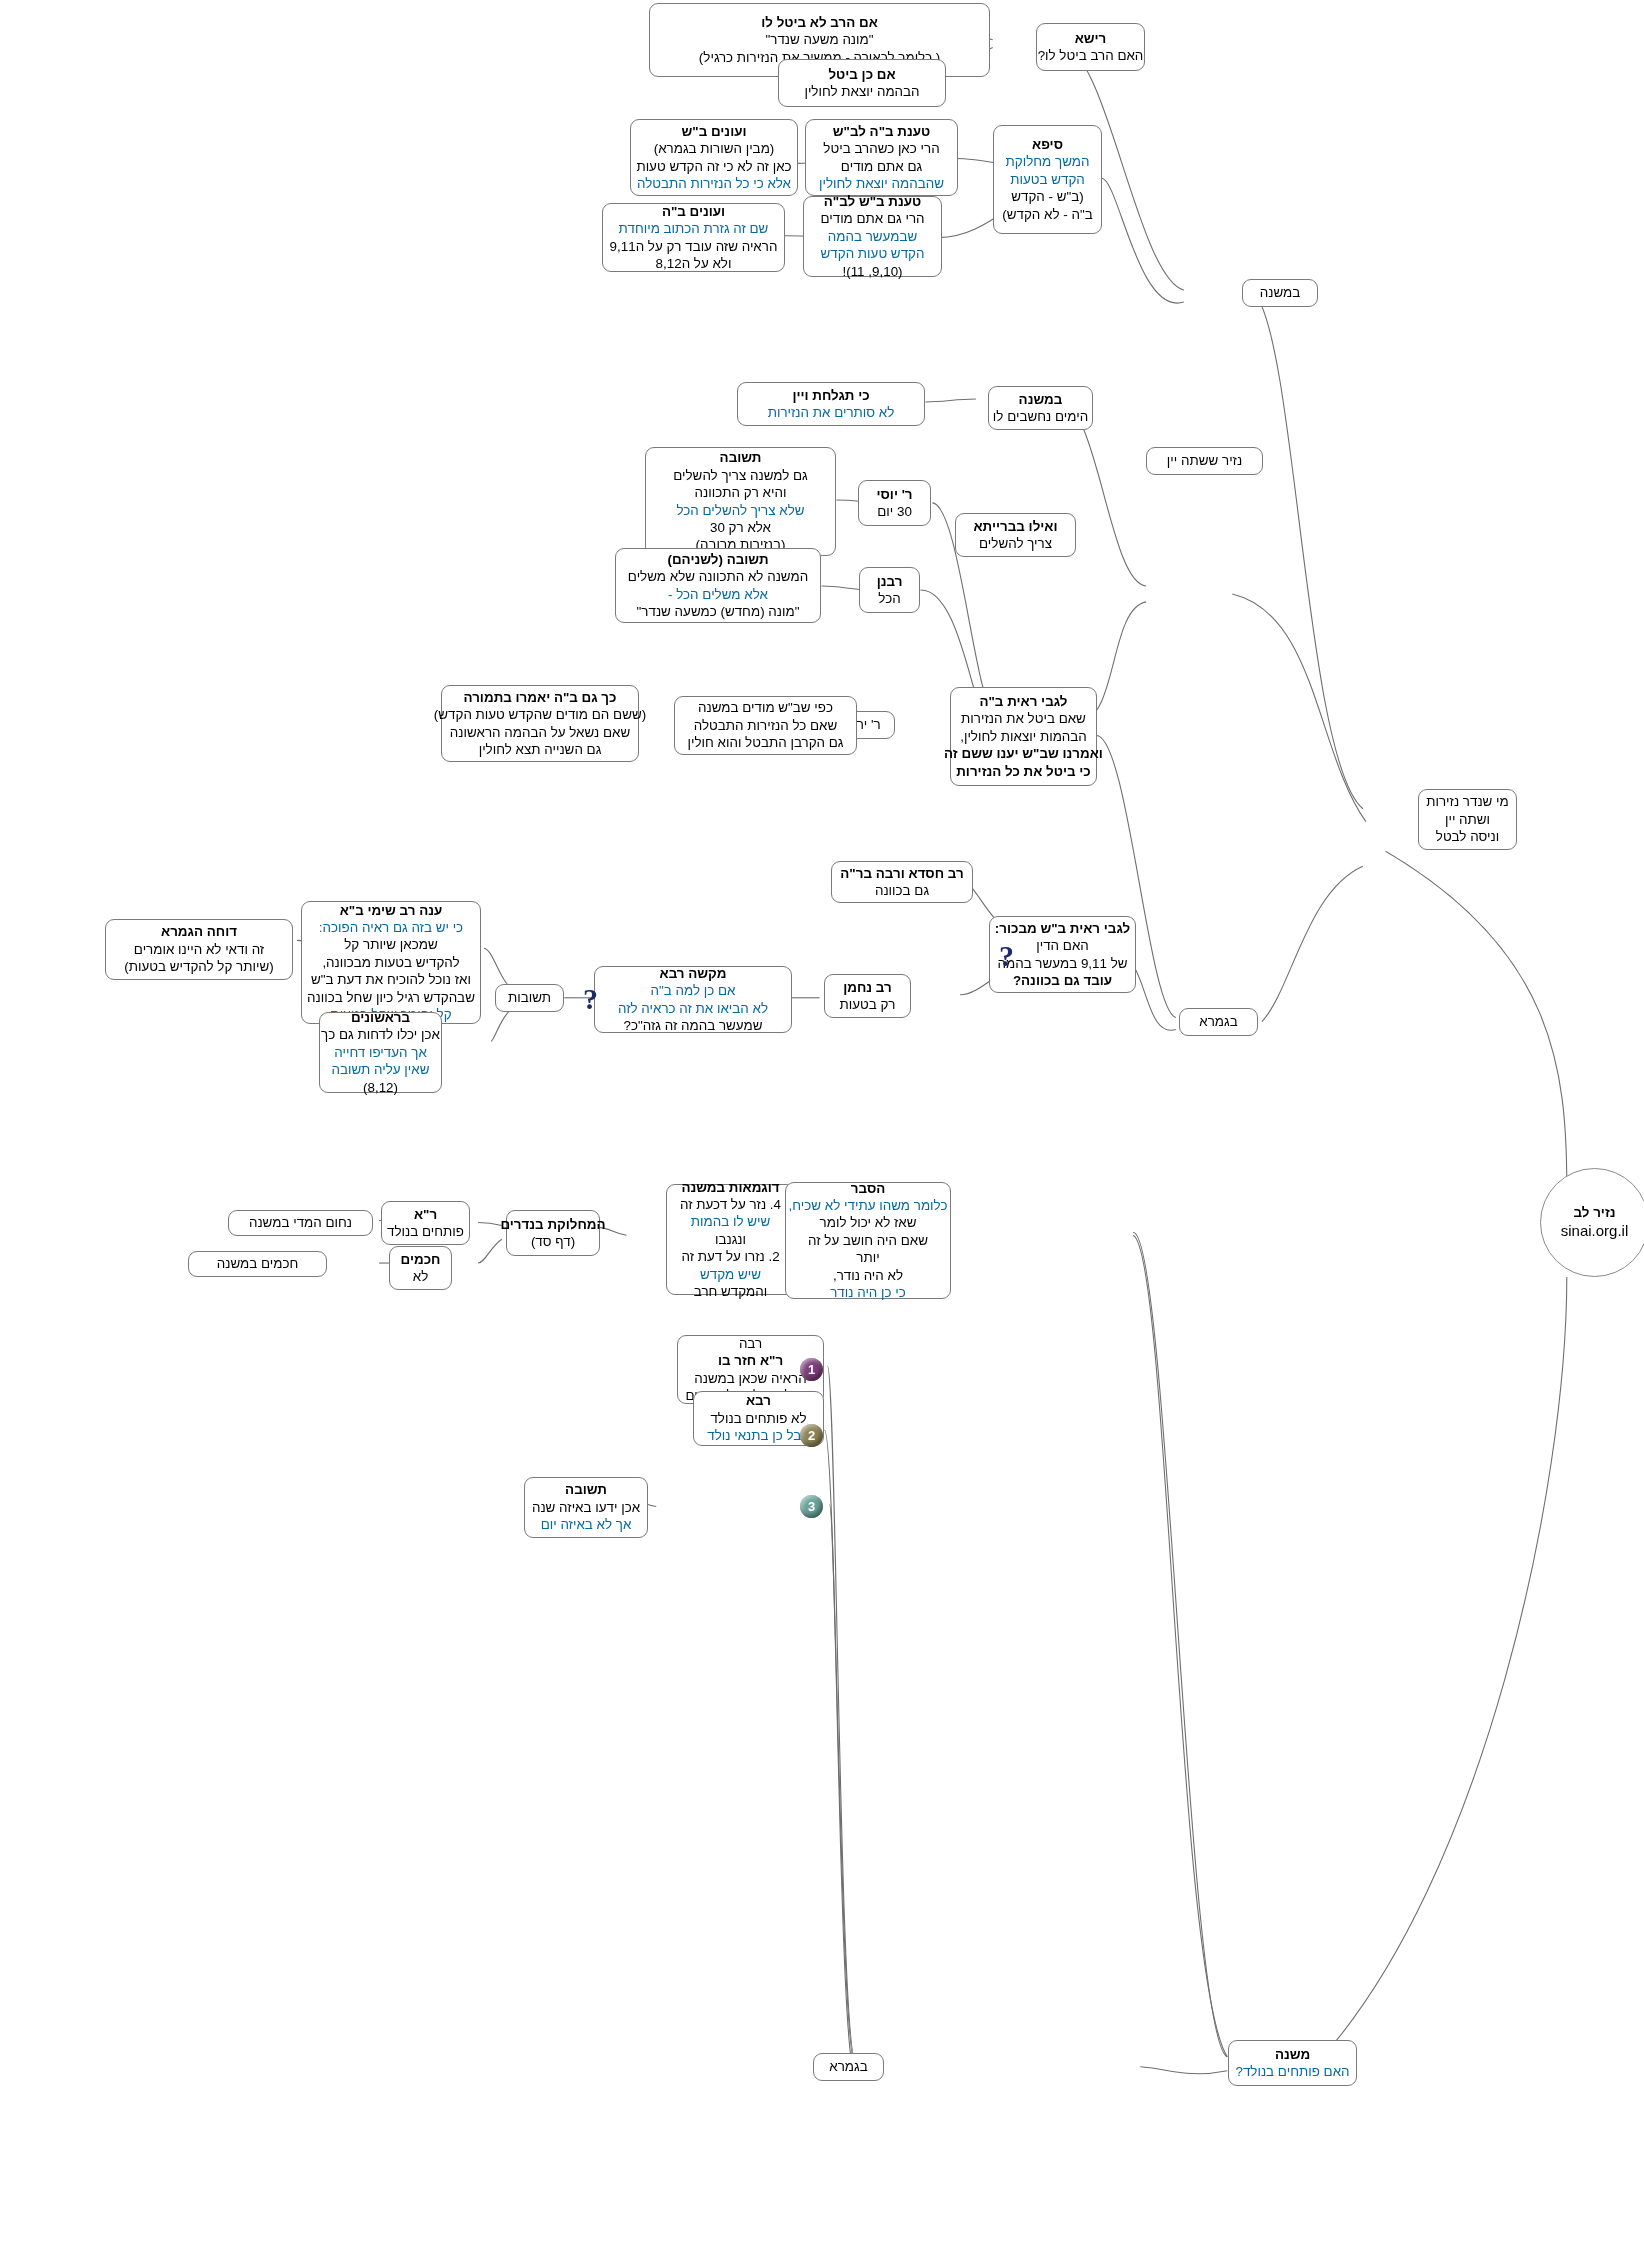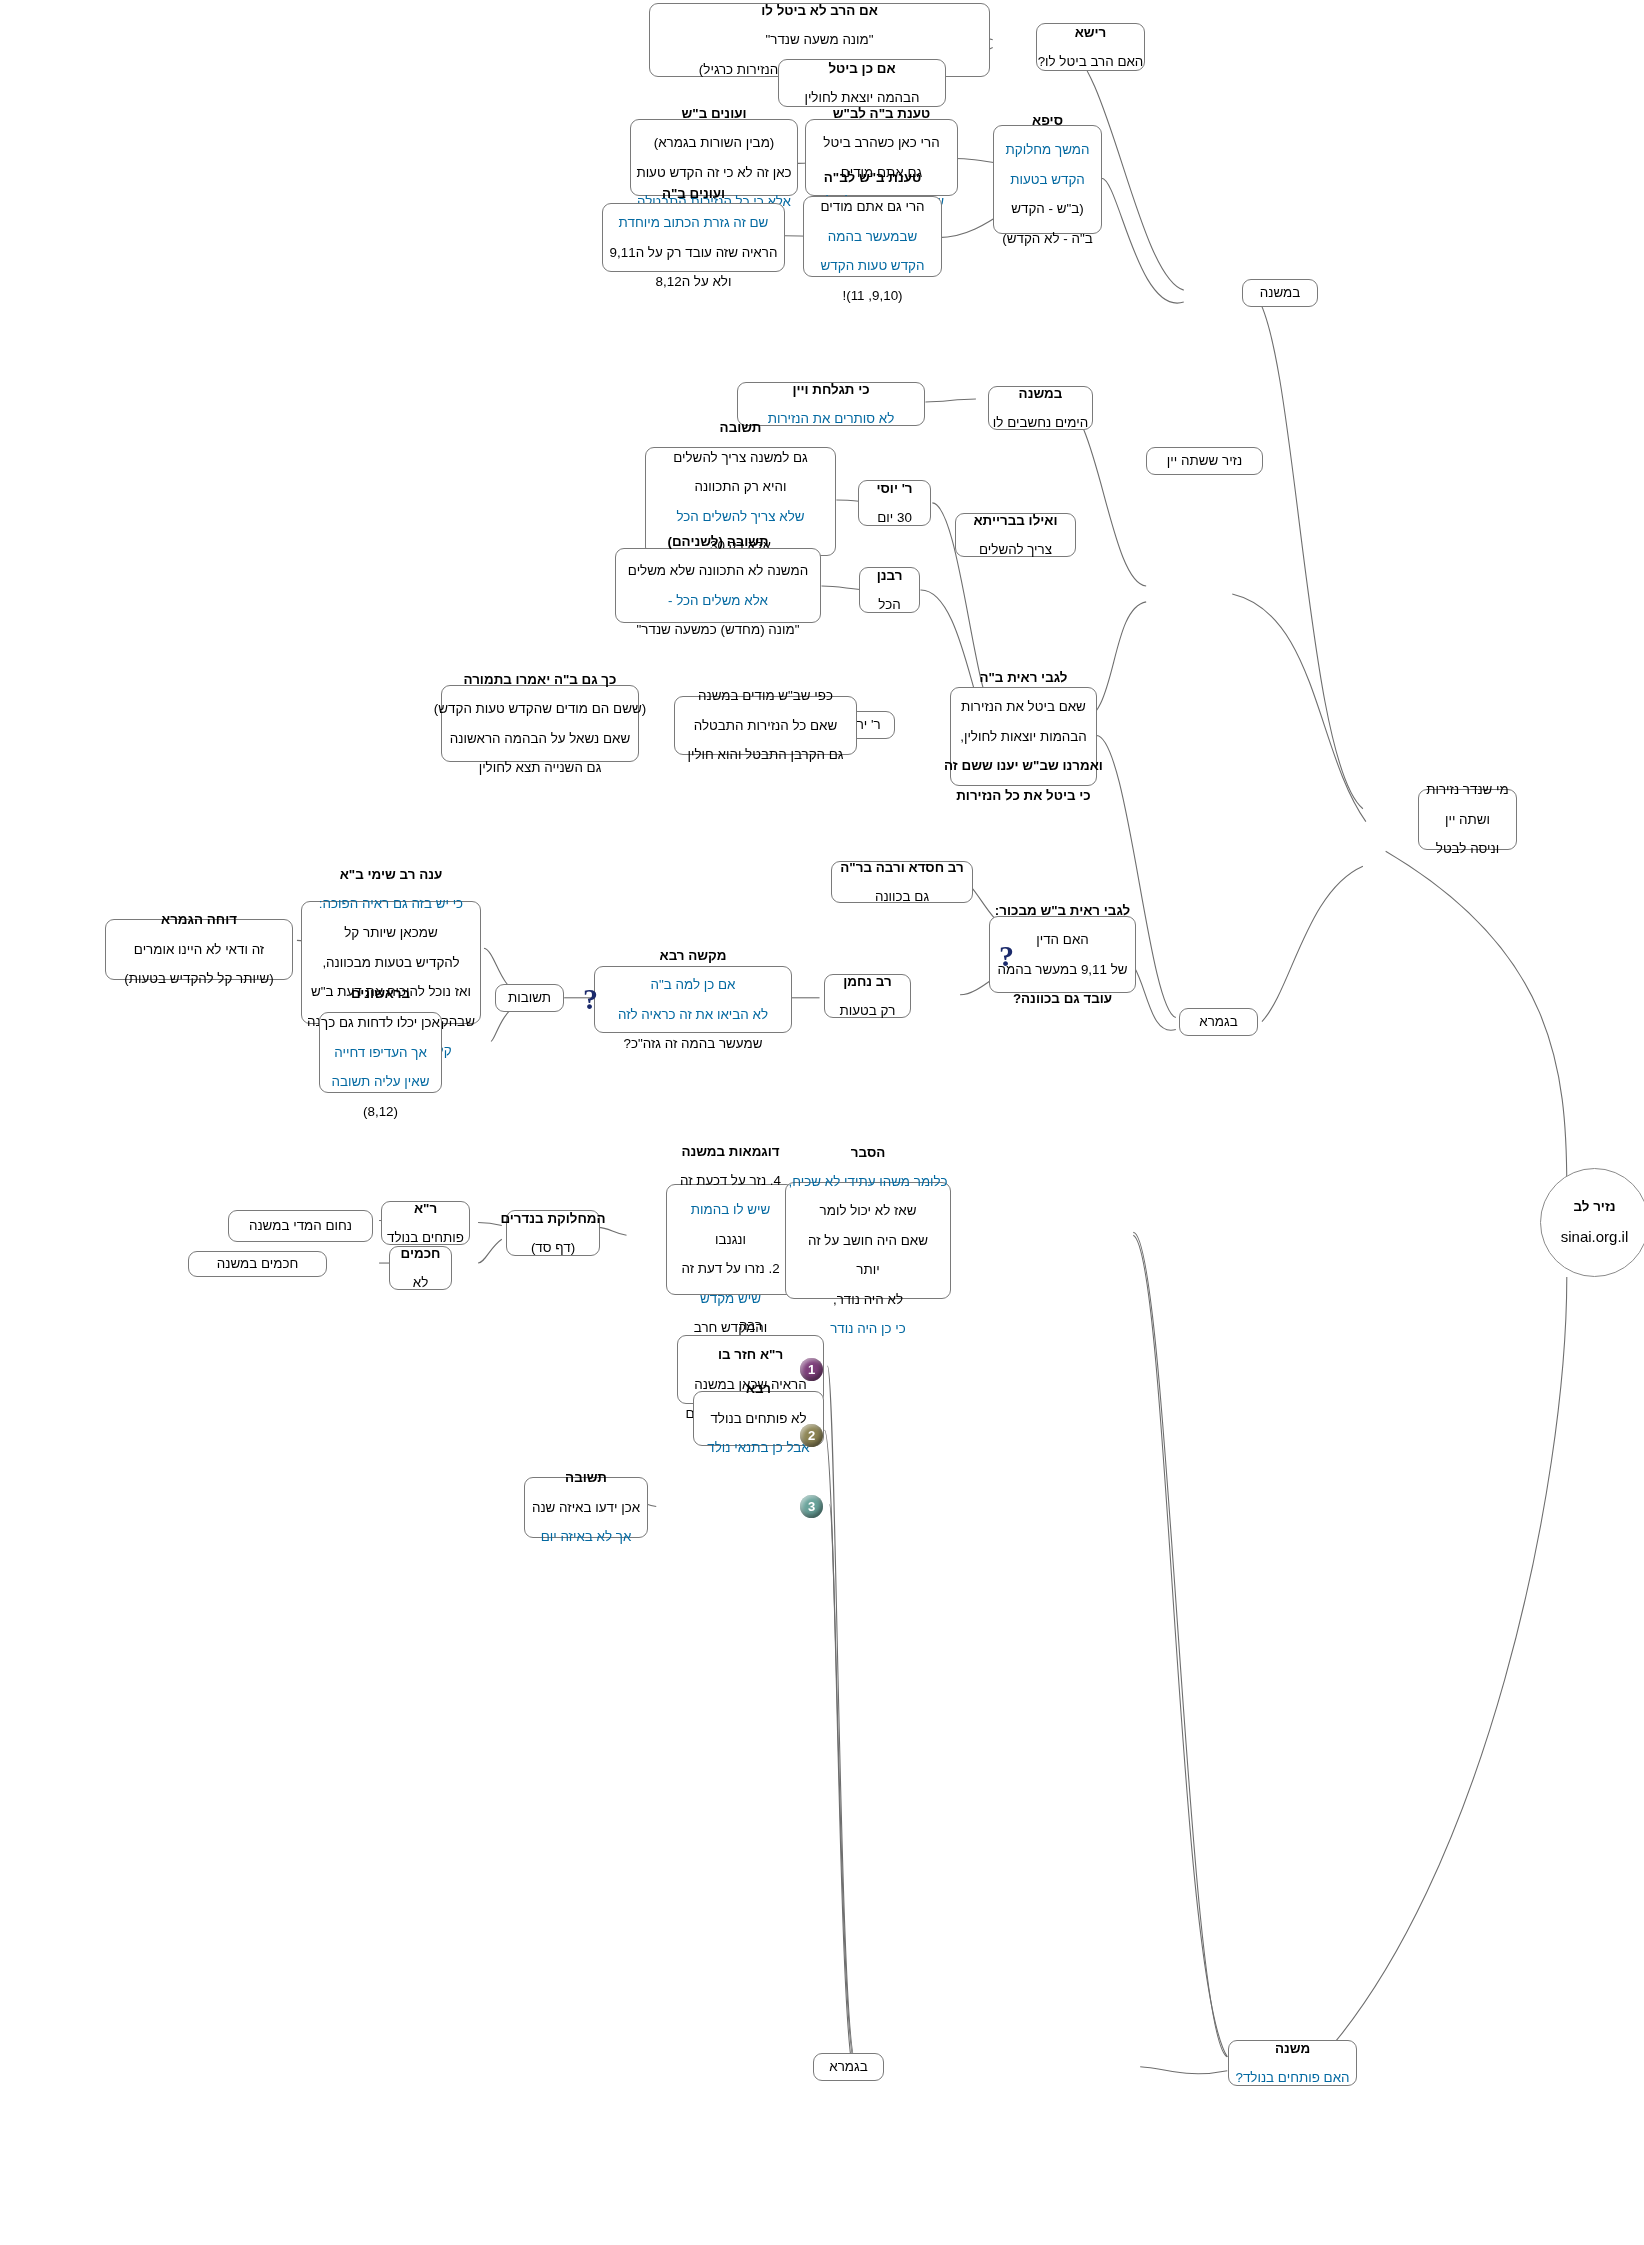--- a/index.html
+++ b/index.html
@@ -37,21 +37,21 @@
     direction:rtl;
     unicode-bidi:plaintext;
   }
   .node .ln{display:block;white-space:nowrap;}
   .b{font-weight:bold;}
   .blue{color:#0369a1;}
   .node.root{
     border-radius:50%;
     border:1px solid #8a8a8a;
   }
-  .sz13{font-size:13.4px;gap:12px;}
+  .sz13{font-size:13.4px;}
   .qmark{
     position:absolute;
     font-weight:bold;
     font-size:30px;
     color:#1b2a6b;
     font-family:"Liberation Serif","DejaVu Serif",serif;
   }
   .numbadge{
     position:absolute;
     width:23px;height:23px;border-radius:50%;
@@ -349,21 +349,21 @@
   <div class="node sz13" style="right:1044px;top:1210px;width:94px;height:46px;">
     <span class="ln b">המחלוקת בנדרים</span>
     <span class="ln">(דף סד)</span>
   </div>
 
   <div class="node sz13" style="right:1174px;top:1201px;width:89px;height:44px;">
     <span class="ln b">ר"א</span>
     <span class="ln">פותחים בנולד</span>
   </div>
 
-  <div class="node sz13" style="right:1271px;top:1210px;width:145px;height:32px;">
+  <div class="node sz13" style="right:1271px;top:1210px;width:145px;height:26px;">
     <span class="ln">נחום המדי במשנה</span>
   </div>
 
   <div class="node sz13" style="right:1192px;top:1246px;width:63px;height:44px;">
     <span class="ln b">חכמים</span>
     <span class="ln">לא</span>
   </div>
 
   <div class="node sz13" style="right:1317px;top:1251px;width:139px;height:26px;">
     <span class="ln">חכמים במשנה</span>

